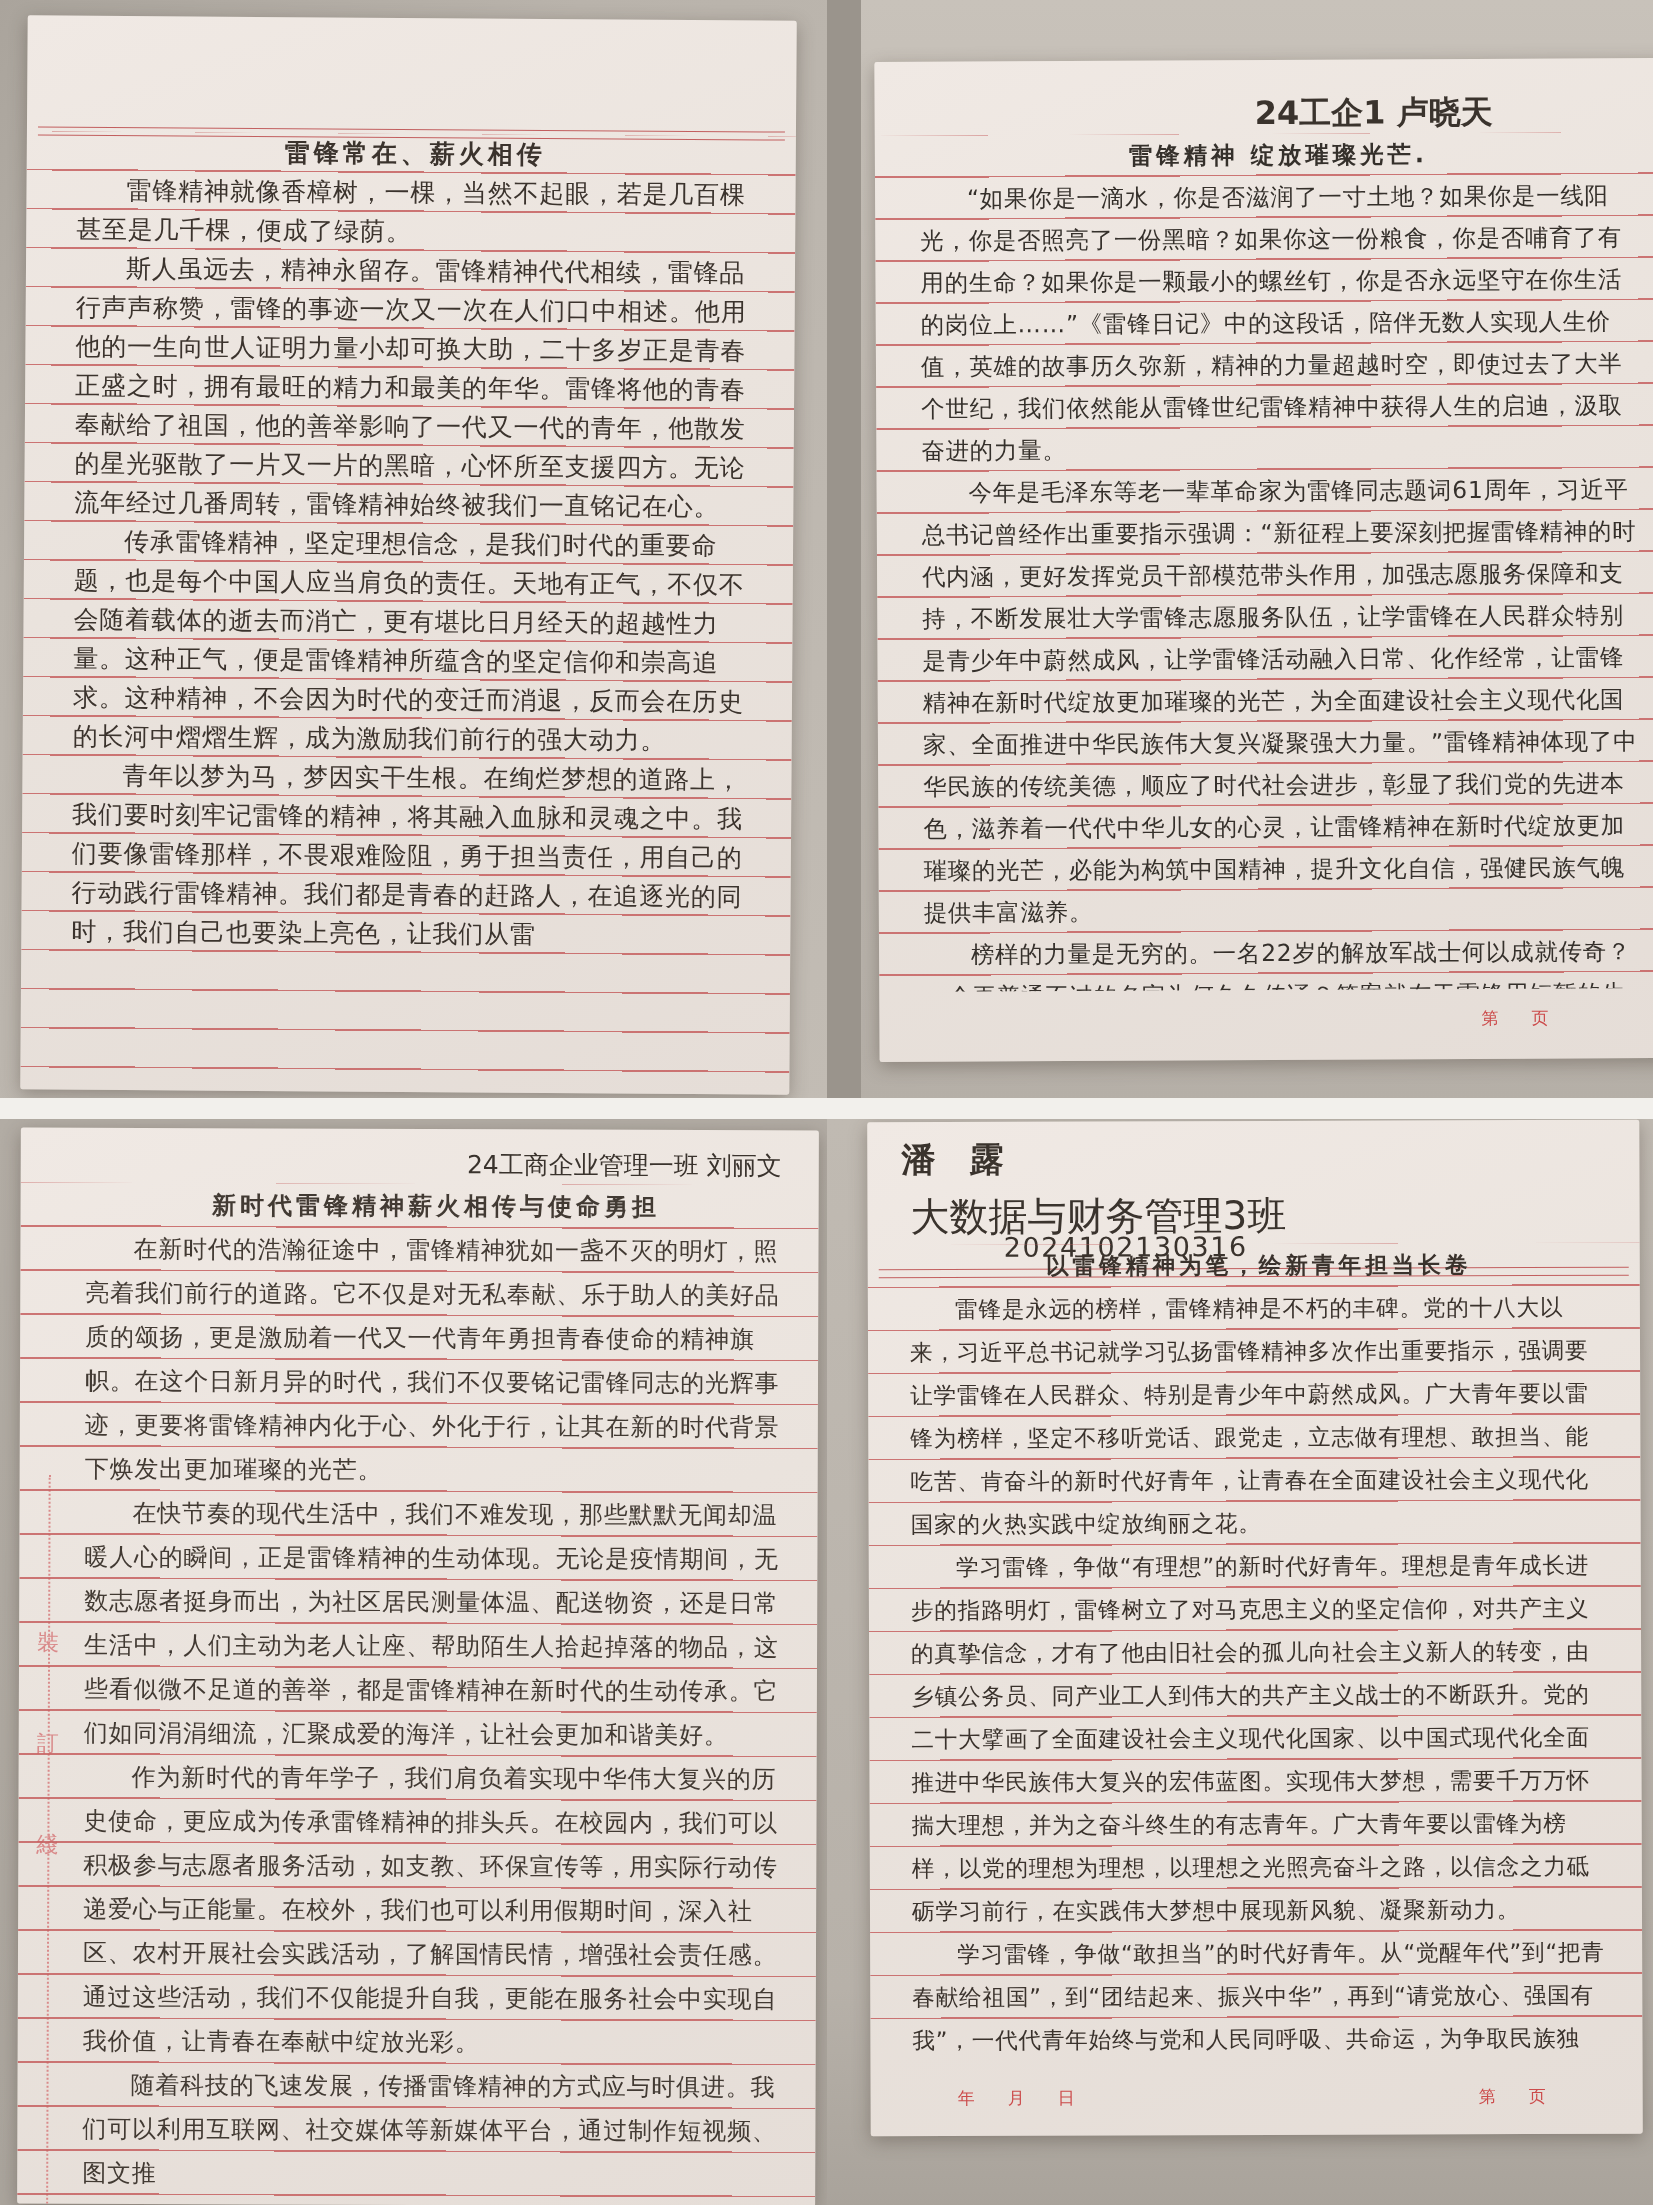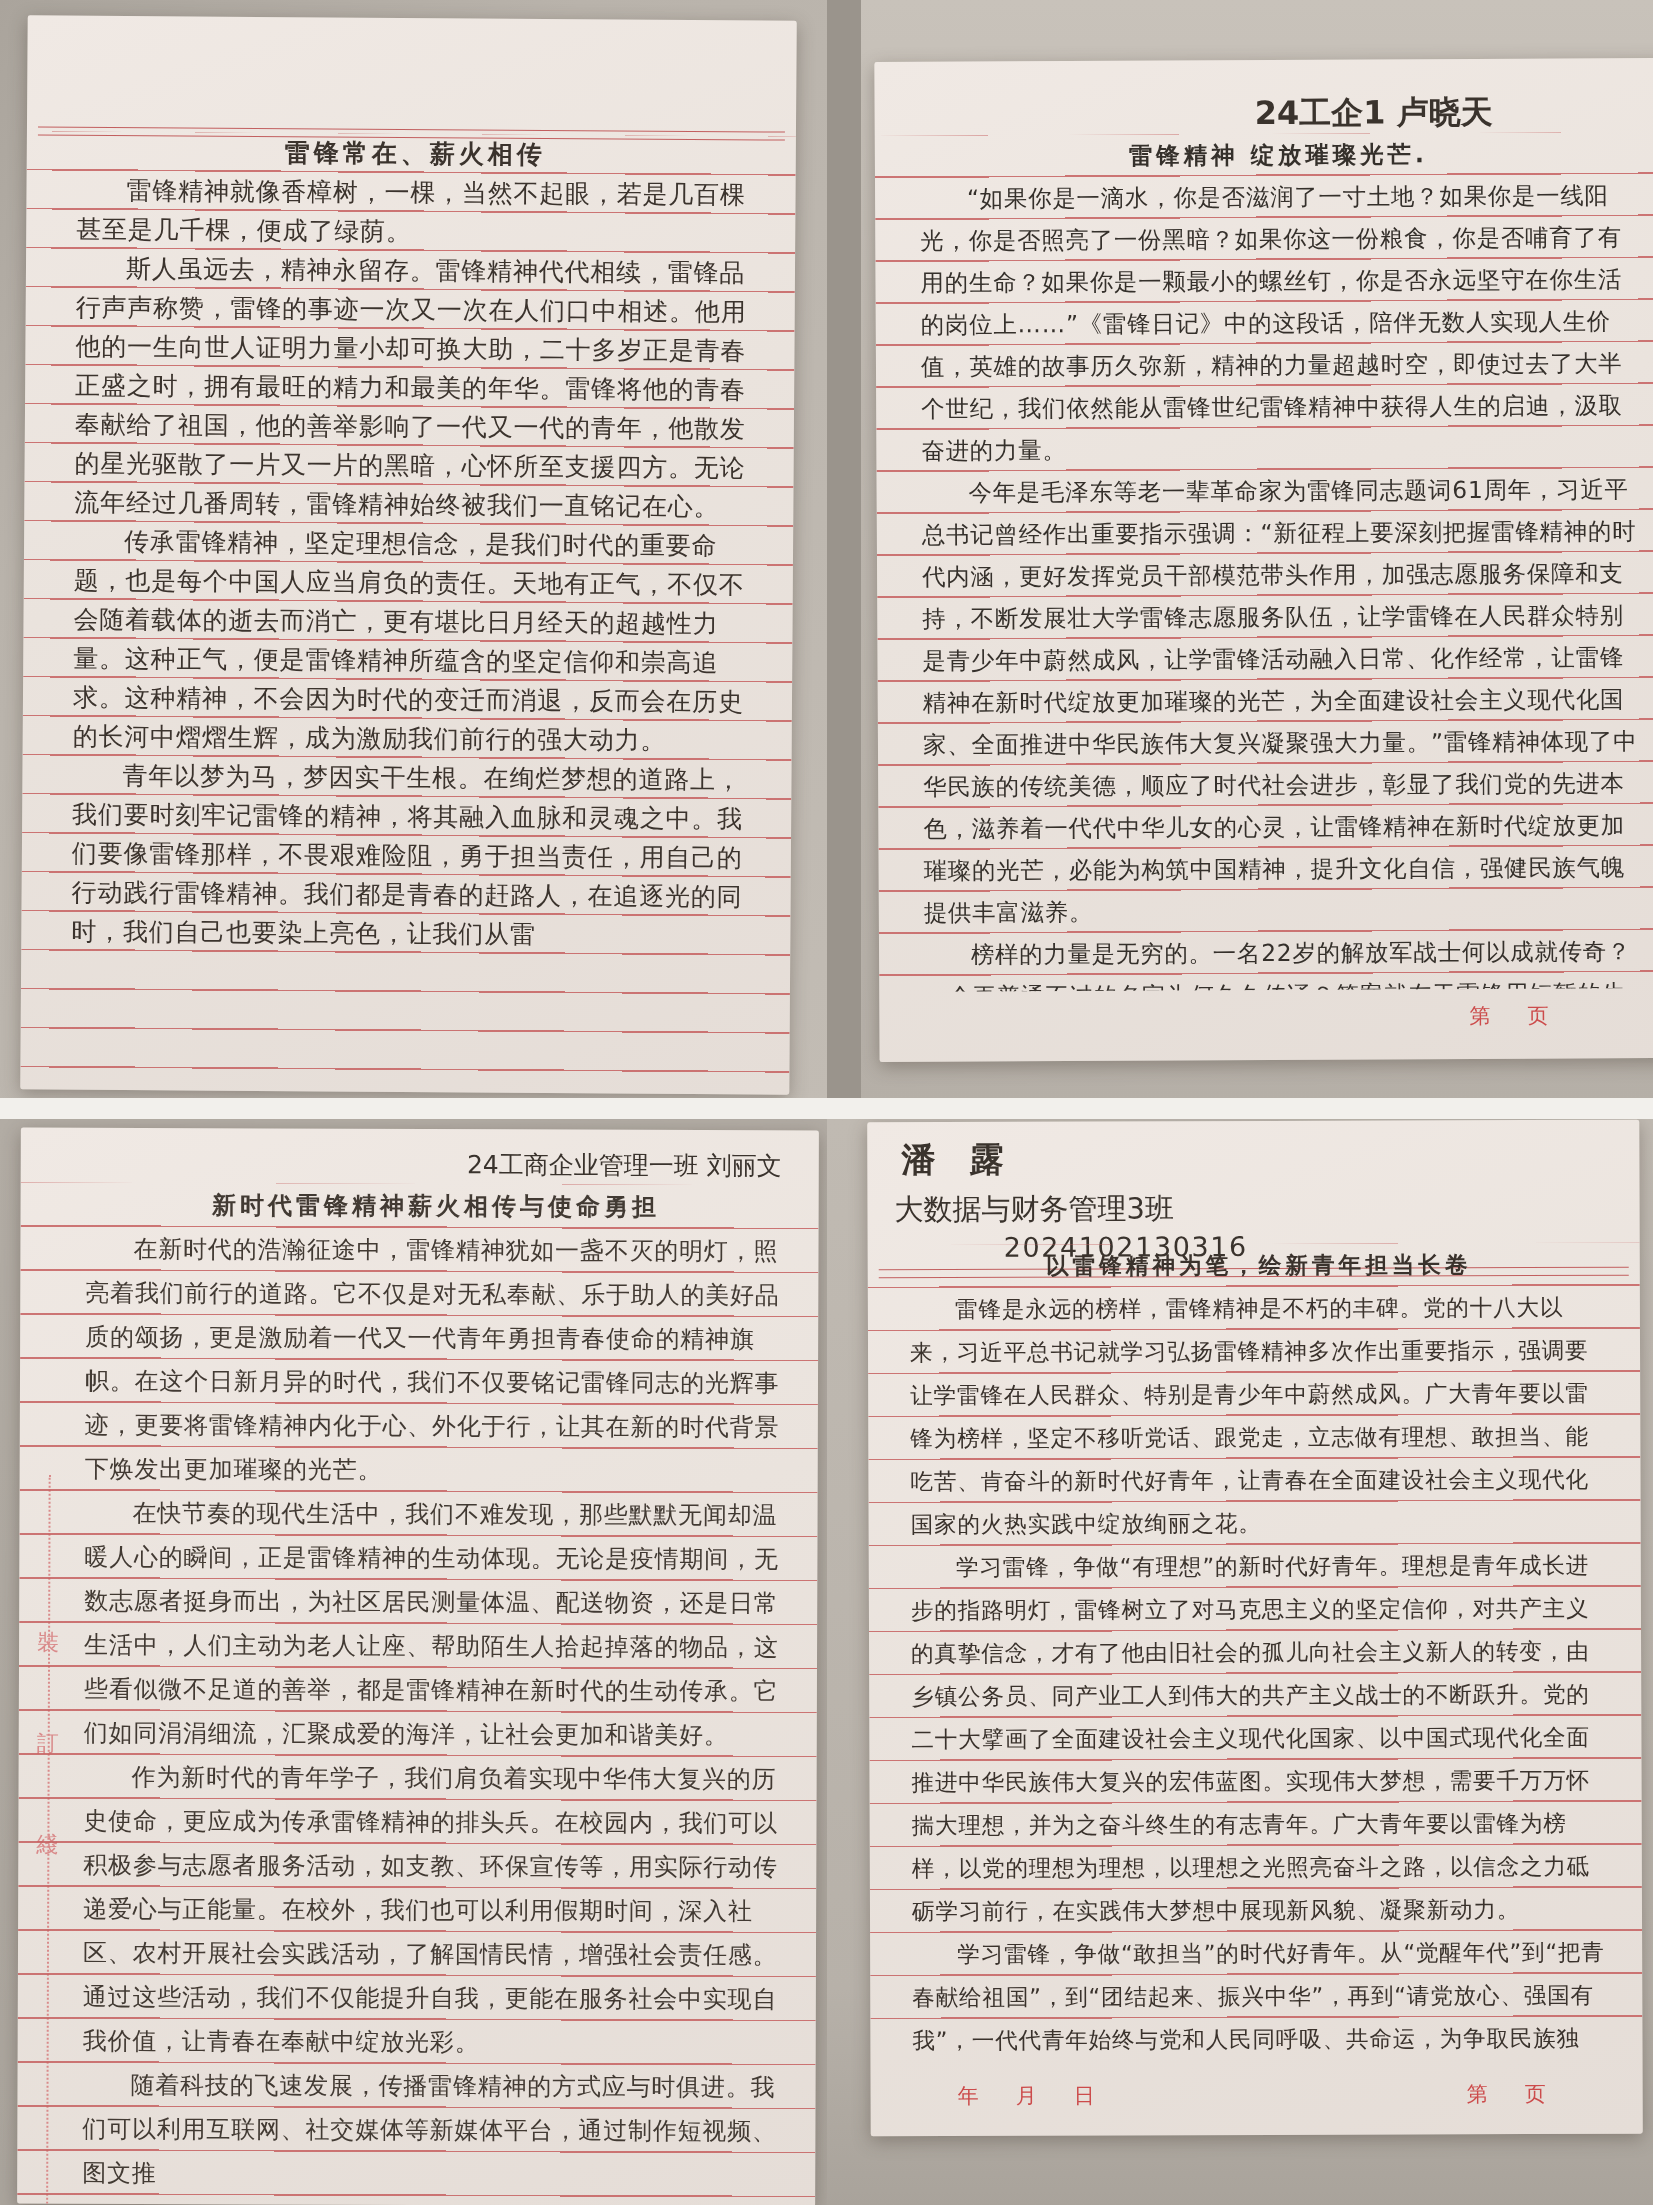--- a/index.html
+++ b/index.html
@@ -23,21 +23,21 @@
   .dline{position:absolute;left:11.3px;right:11.3px;height:7.3px;
          border-top:1.6px solid #c25f5f;border-bottom:1.6px solid #c25f5f;}
   .ruled{position:absolute;left:0;right:0;overflow:hidden;
          background:repeating-linear-gradient(to bottom,
            transparent 0,transparent calc(var(--lh) - 1.6px),
            rgba(198,96,96,.85) calc(var(--lh) - 1.6px),rgba(198,96,96,.85) var(--lh));
          color:var(--ink);line-height:var(--lh);letter-spacing:0.8px;}
   .ruled .title{text-align:center;letter-spacing:4px;font-weight:700;}
   .ruled .para{text-indent:2em;margin:0;font-weight:500;}
   .hand{position:absolute;color:#3a332d;white-space:nowrap;}
-  .redprint{position:absolute;color:#cc4b4b;letter-spacing:8px;font-size:21px;}
+  .redprint{position:absolute;color:#cc4b4b;letter-spacing:8px;font-size:17px;}
   .binding{position:absolute;border-left:2.4px dotted #d98a8a;}
   .binding span{position:absolute;left:-13px;color:#d98a8a;font-size:22px;}
 </style>
 </head>
 <body>
 
 <div id="stage">
 
   <div class="photo tl">
     <div class="paper p1">
@@ -85,21 +85,21 @@
             <p class="para">作为新时代的青年学子，我们肩负着实现中华伟大复兴的历史使命，更应成为传承雷锋精神的排头兵。在校园内，我们可以积极参与志愿者服务活动，如支教、环保宣传等，用实际行动传递爱心与正能量。在校外，我们也可以利用假期时间，深入社区、农村开展社会实践活动，了解国情民情，增强社会责任感。通过这些活动，我们不仅能提升自我，更能在服务社会中实现自我价值，让青春在奉献中绽放光彩。</p>
             <p class="para">随着科技的飞速发展，传播雷锋精神的方式应与时俱进。我们可以利用互联网、社交媒体等新媒体平台，通过制作短视频、图文推</p>
           </div>
       </div>
     </div>
   </div>
 
   <div class="photo br">
     <div class="paper p4">
       <div class="hand" style="left:34px;top:14.5px;font-size:34px;font-weight:600;letter-spacing:11.3px;">潘 露</div>
-      <div class="hand" style="left:27px;top:68px;font-size:29px;">大数据与财务管理3班</div>
+      <div class="hand" style="left:43px;top:68px;font-size:39px;">大数据与财务管理3班</div>
       <div class="hand" style="left:136px;top:110px;font-size:27px;letter-spacing:1.6px;">2024102130316</div>
       <div class="dline" style="top:147px;"></div>
       <div class="ruled" style="--lh:43px;--ink:#3a322c;top:123px;height:814px;padding:0 32px 0 42px;font-size:22.6px;">
         <div class="title">以雷锋精神为笔，绘新青年担当长卷</div>
         <div>
             <p class="para">雷锋是永远的榜样，雷锋精神是不朽的丰碑。党的十八大以来，习近平总书记就学习弘扬雷锋精神多次作出重要指示，强调要让学雷锋在人民群众、特别是青少年中蔚然成风。广大青年要以雷锋为榜样，坚定不移听党话、跟党走，立志做有理想、敢担当、能吃苦、肯奋斗的新时代好青年，让青春在全面建设社会主义现代化国家的火热实践中绽放绚丽之花。</p>
             <p class="para">学习雷锋，争做“有理想”的新时代好青年。理想是青年成长进步的指路明灯，雷锋树立了对马克思主义的坚定信仰，对共产主义的真挚信念，才有了他由旧社会的孤儿向社会主义新人的转变，由乡镇公务员、同产业工人到伟大的共产主义战士的不断跃升。党的二十大擘画了全面建设社会主义现代化国家、以中国式现代化全面推进中华民族伟大复兴的宏伟蓝图。实现伟大梦想，需要千万万怀揣大理想，并为之奋斗终生的有志青年。广大青年要以雷锋为榜样，以党的理想为理想，以理想之光照亮奋斗之路，以信念之力砥砺学习前行，在实践伟大梦想中展现新风貌、凝聚新动力。</p>
             <p class="para">学习雷锋，争做“敢担当”的时代好青年。从“觉醒年代”到“把青春献给祖国”，到“团结起来、振兴中华”，再到“请党放心、强国有我”，一代代青年始终与党和人民同呼吸、共命运，为争取民族独立、人民幸福贡献了青春，建立了重要功勋。雷锋便是民族振兴历史洪流中的一朵浪花，他原名雷正兴，后来改名“雷锋”，去鞍钢前改名“雷锋”，既是表达了他与钢铁结缘，也表达了他到鞍钢打冲锋，当先锋的愿望和担当，雷锋就下乡当农民；党和国家号召加强工业化建设，雷锋就到鞍钢当工人；党和国家号</p>
           </div>
       </div>

